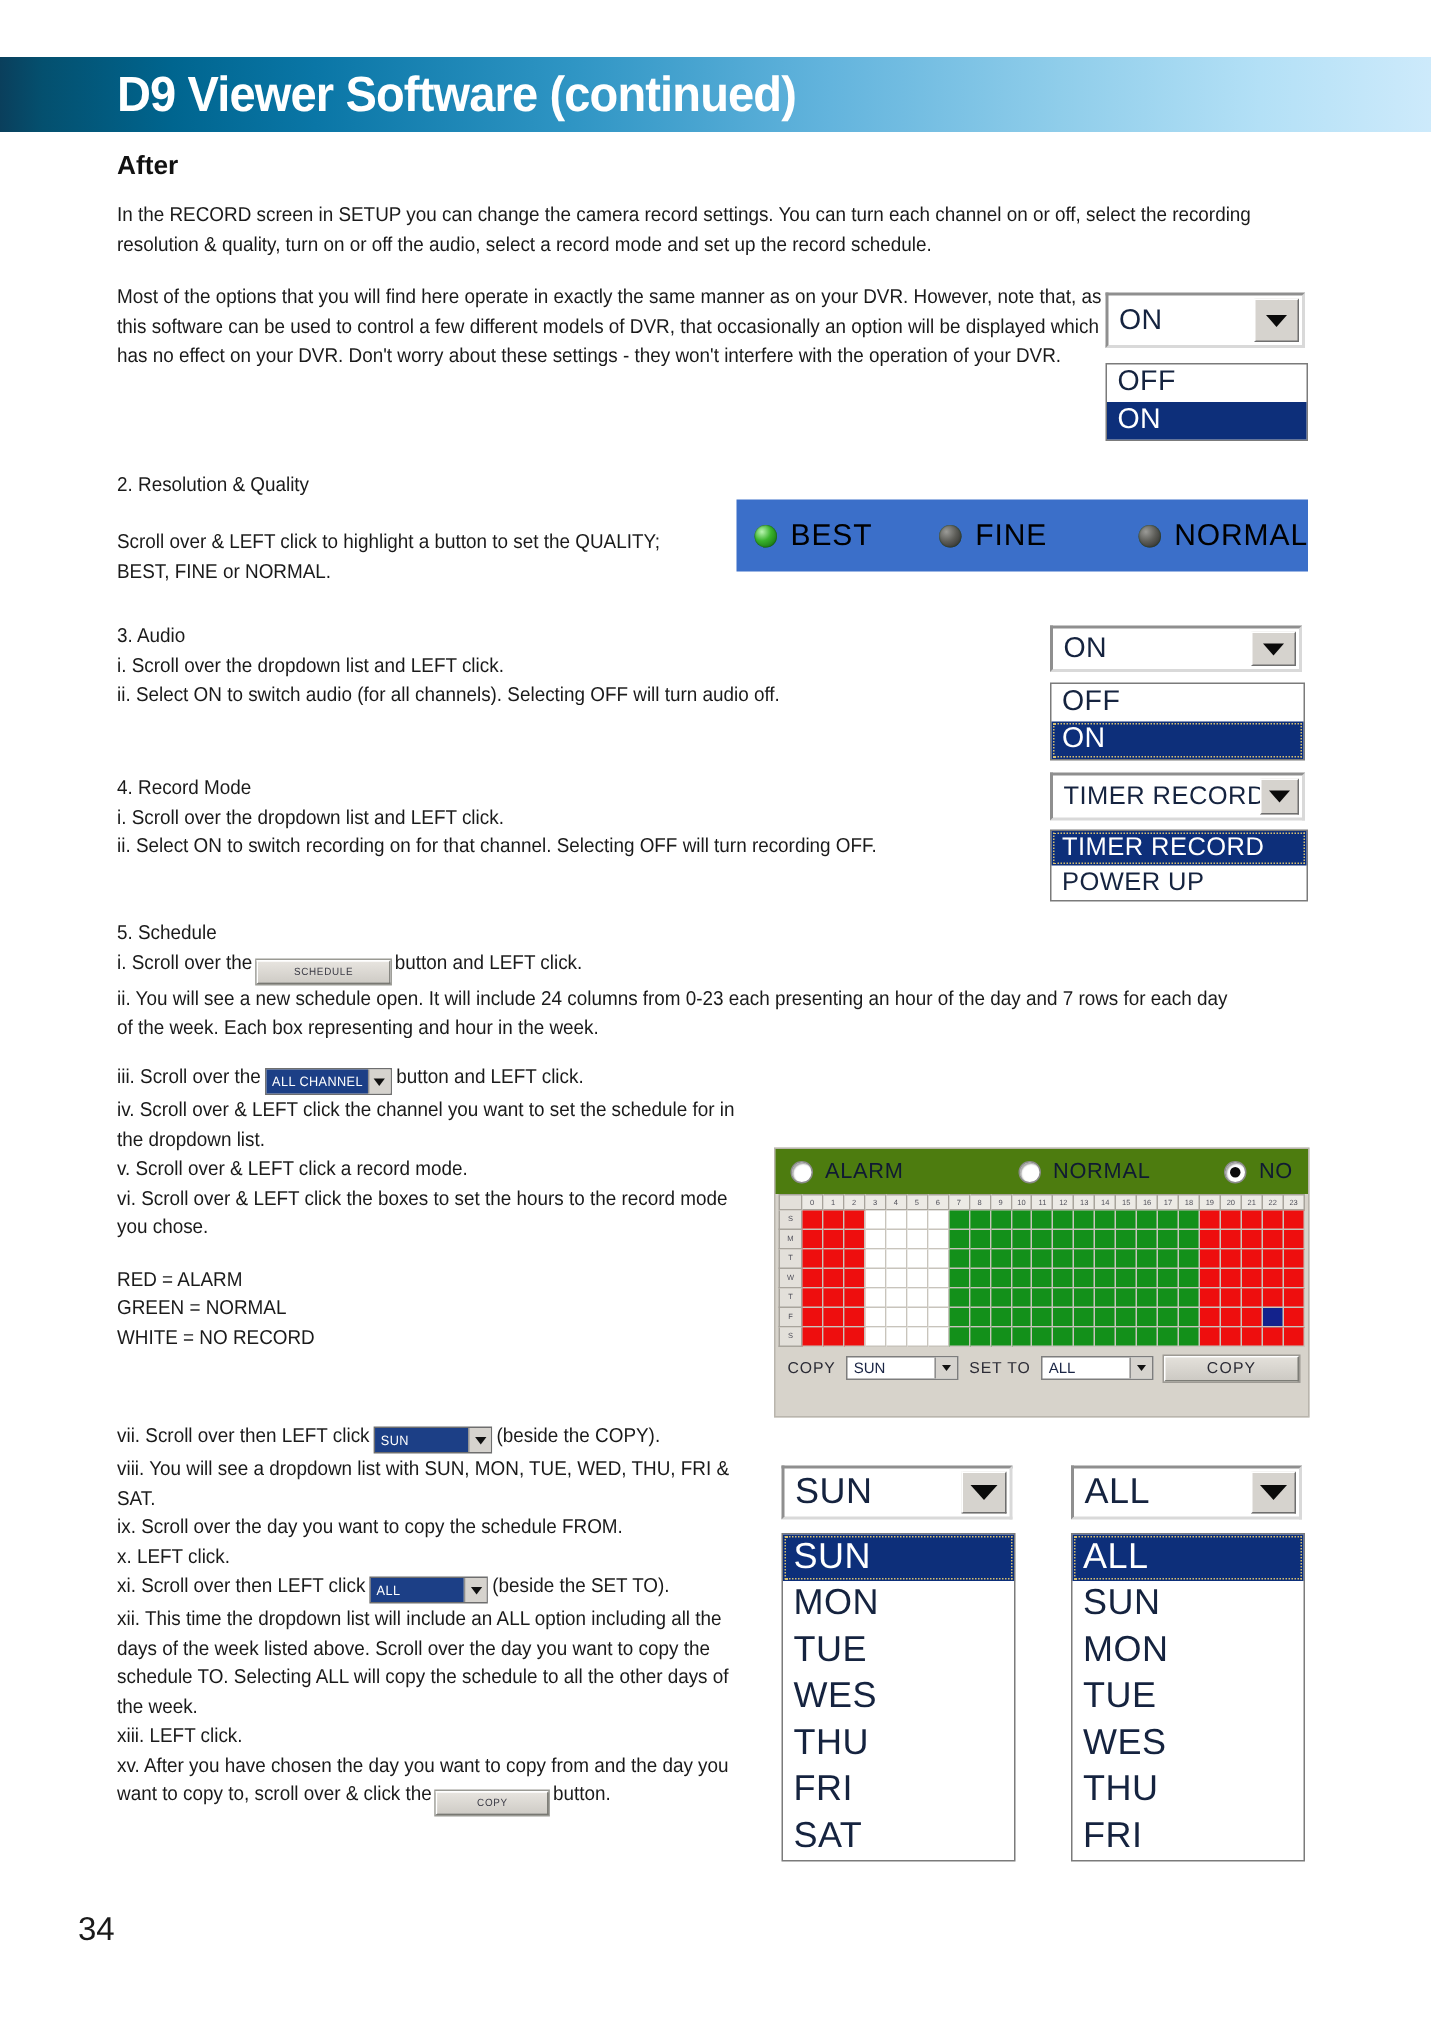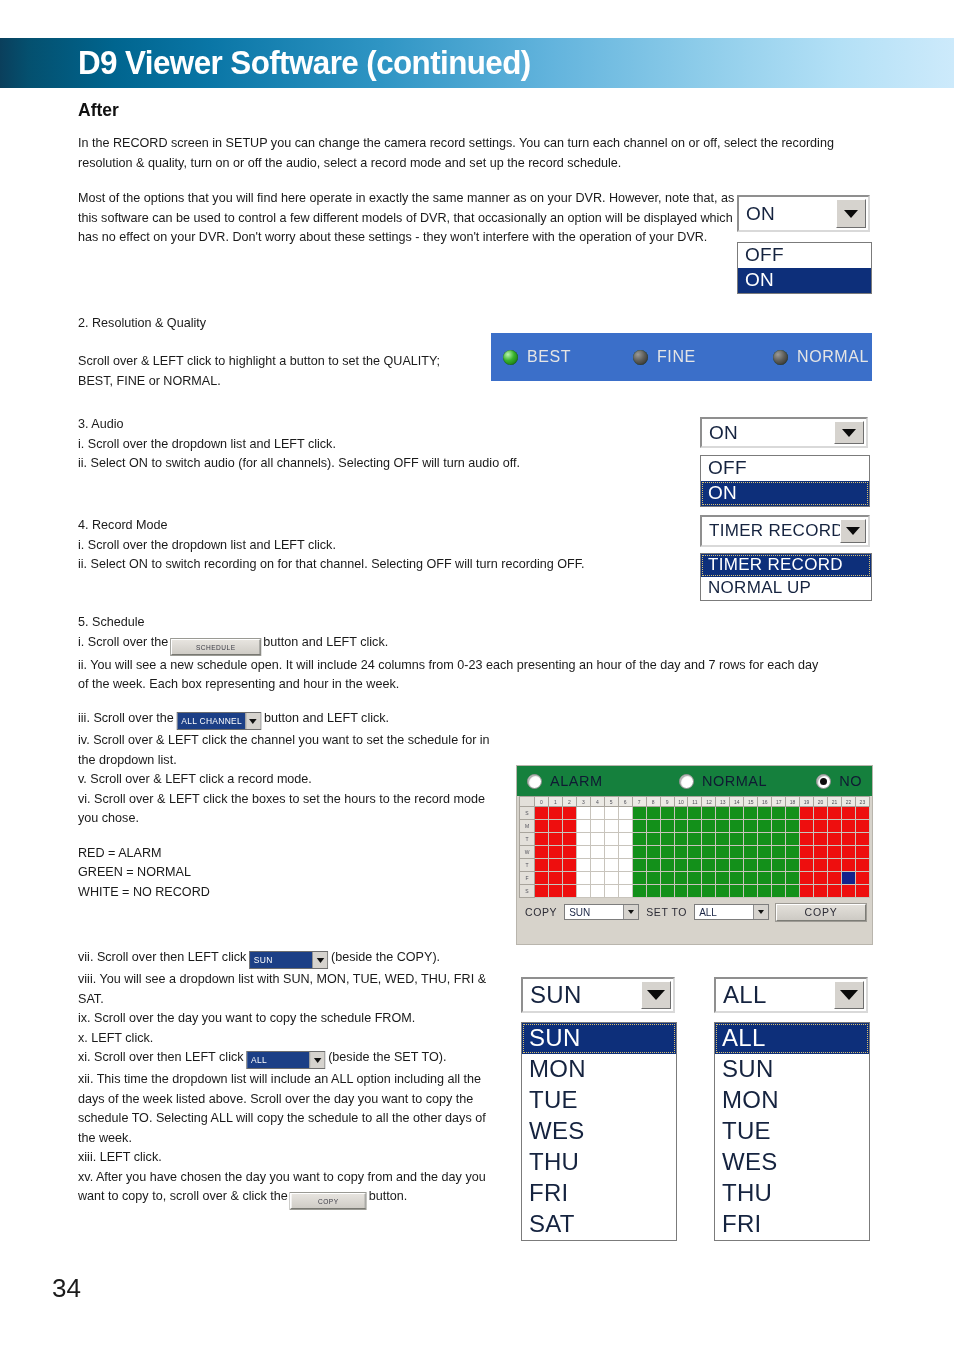--- a/index.html
+++ b/index.html
@@ -65,21 +65,21 @@
   .qual{
     position:absolute;background:#3b6fc9;display:flex;align-items:center;
   }
   .qitem{display:flex;align-items:center;}
   .led{
     width:15px;height:15px;border-radius:50%;margin-right:9px;
     background:radial-gradient(circle at 33% 30%,#b9f5b0 0%,#39b32c 42%,#0c5c08 100%);
     box-shadow:inset 0 0 1px #062d04;
   }
   .led.off{background:radial-gradient(circle at 33% 30%,#9b9b97 0%,#5d5d58 45%,#222220 100%);}
-  .qlabel{font-size:16px;color:#e5e5e5;letter-spacing:0.6px;font-family:"Liberation Sans",sans-serif;}
+  .qlabel{font-size:20px;color:#000000;letter-spacing:0.6px;font-family:"Liberation Sans",sans-serif;}
 
   
   .inline-btn{
     display:inline-block;vertical-align:-4px;width:95px;height:16px;
     background:linear-gradient(to bottom,#e7e4df,#cfccc6);
     border:1px solid #ffffff;border-right-color:#787872;border-bottom-color:#787872;
     box-shadow:0 0 0 1px #9a9a94;
     font-size:7px;color:#3a3a44;text-align:center;line-height:16px;letter-spacing:0.5px;
     box-sizing:border-box;margin:0 3px;font-family:"Liberation Sans",sans-serif;
   }
@@ -98,21 +98,21 @@
     border-left:1px solid #8e8e8e;text-align:center;line-height:15px;
   }
   .ica .t{display:inline-block;width:0;height:0;border-left:4px solid transparent;border-right:4px solid transparent;border-top:5px solid #111;vertical-align:middle;}
 
   
   .sched{
     position:absolute;background:#d7d3cb;box-sizing:border-box;
     border:1px solid #b9b5ad;
   }
   .sched-top{
-    display:flex;align-items:center;height:30px;padding:0 10px;background:#15803d;
+    display:flex;align-items:center;height:30px;padding:0 10px;background:#4d7c0f;
   }
   .radio-wrap{display:flex;align-items:center;}
   .radio{
     width:15px;height:15px;border-radius:50%;background:#ffffff;
     border:1px solid #8c8c8c;box-shadow:inset 1px 1px 1px rgba(0,0,0,.35);
     margin-right:8px;position:relative;box-sizing:border-box;
   }
   .radio.on::after{
     content:"";position:absolute;left:3px;top:3px;width:7px;height:7px;border-radius:50%;background:#0c0c0c;
   }
@@ -144,21 +144,21 @@
   .sb-combo .a i{width:0;height:0;border-left:3.5px solid transparent;border-right:3.5px solid transparent;border-top:4.5px solid #111;display:block;}
   .sb-btn{
     height:17px;flex:1;background:linear-gradient(to bottom,#e3e0da,#cdcac4);
     border:1px solid #ffffff;border-right-color:#7c7c76;border-bottom-color:#7c7c76;
     box-shadow:0 0 0 1px #9d9a94;box-sizing:border-box;
     font-size:10.5px;letter-spacing:.8px;color:#2b2b35;text-align:center;line-height:15px;
     font-family:"Liberation Sans",sans-serif;
   }
 
   
-  .pageno{position:absolute;left:52px;top:1273px;font-size:26px;color:#1a1a1a;}
+  .pageno{position:absolute;left:52px;top:1273px;font-size:22px;color:#1a1a1a;}
 </style>
 </head>
 <body>
 
 <div class="page">
 
   <div class="banner"></div>
   <div class="banner-title">D9 Viewer Software (continued)</div>
 
   <div class="h2">After</div>
@@ -219,21 +219,21 @@
   </div>
 
   <div class="combo" style="left:700px;top:515px;width:170px;height:32px;">
     <span class="val" style="font-size:17px;">TIMER RECORD</span>
     <span class="arrow" style="width:26px;">
         <i class="tri"></i>
       </span>
   </div>
   <div class="dlist" style="left:700px;top:553px;width:172px;">
     <div class="opt selfocus" style="font-size:17px;">TIMER RECORD</div>
-    <div class="opt" style="font-size:17px;">NORMAL UP</div>
+    <div class="opt" style="font-size:17px;">POWER UP</div>
   </div>
 
   <div class="para" style="left:78px;top:612px;width:800px;">
     <p>5. Schedule</p>
     <p>
       <span>i. Scroll over the</span><span class="inline-btn">SCHEDULE</span><span>button and LEFT click.</span>
     </p>
     <p>ii. You will see a new schedule open. It will include 24 columns from 0-23 each presenting an hour of the day and 7 rows for each day of the week. Each box representing and hour in the week.</p>
   </div>
 

